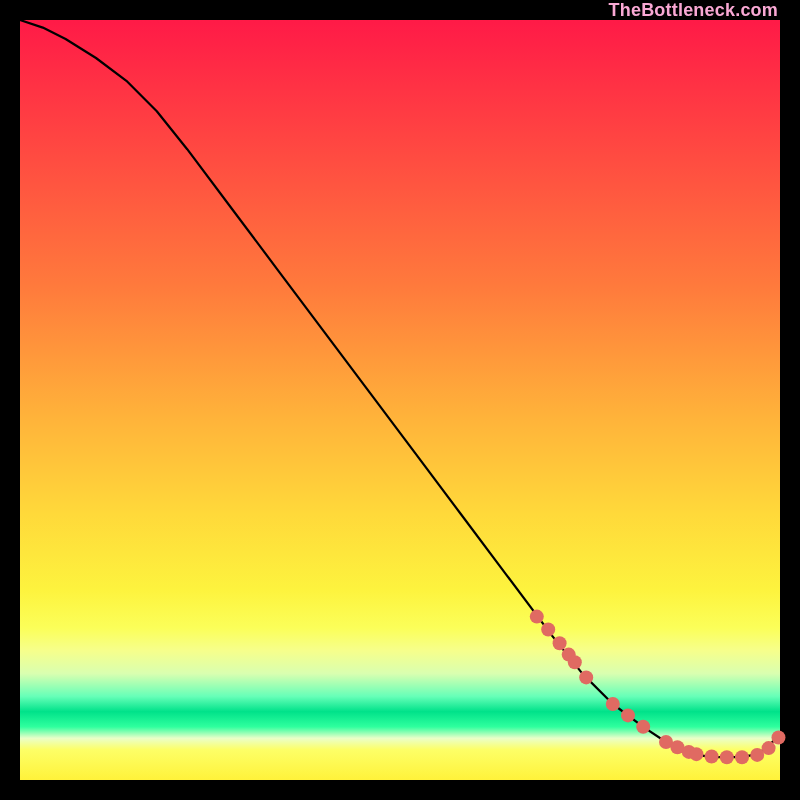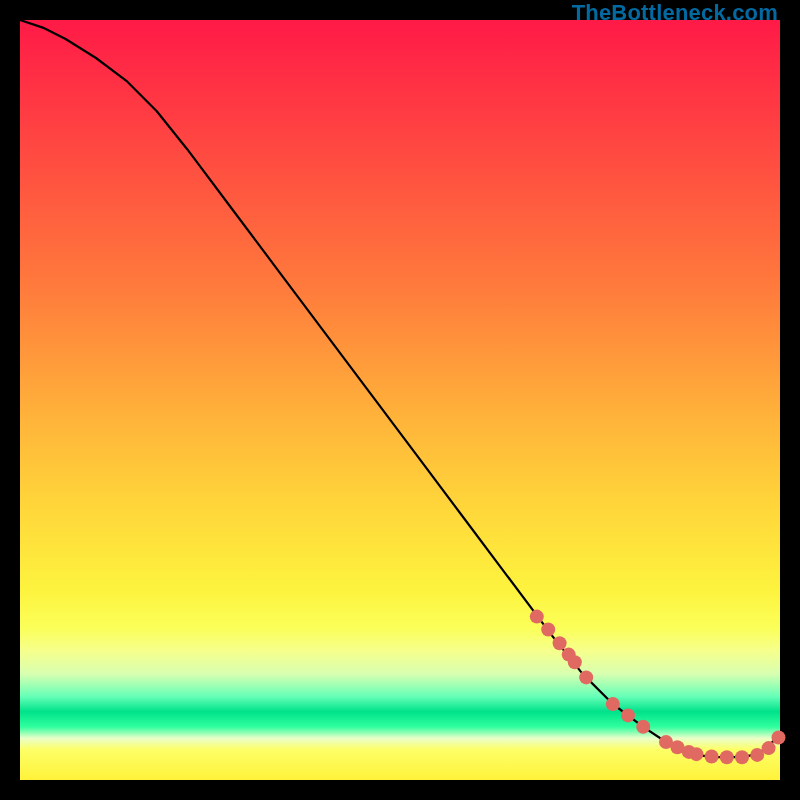--- a/index.html
+++ b/index.html
@@ -50,22 +50,22 @@
     left: 0;
     top: 0;
     width: 760px;
     height: 760px;
     overflow: visible;
   }
   .watermark {
     position: absolute;
     right: 22px;
     top: 0px;
-    color: #0369a1;
-    font-size: 22px;
+    color: #f9a8d4;
+    font-size: 18px;
     font-weight: 600;
     letter-spacing: 0.2px;
     user-select: none;
   }
 </style>
 </head>
 <body>
 
 <div class="frame">
   <div class="gradient"></div>

